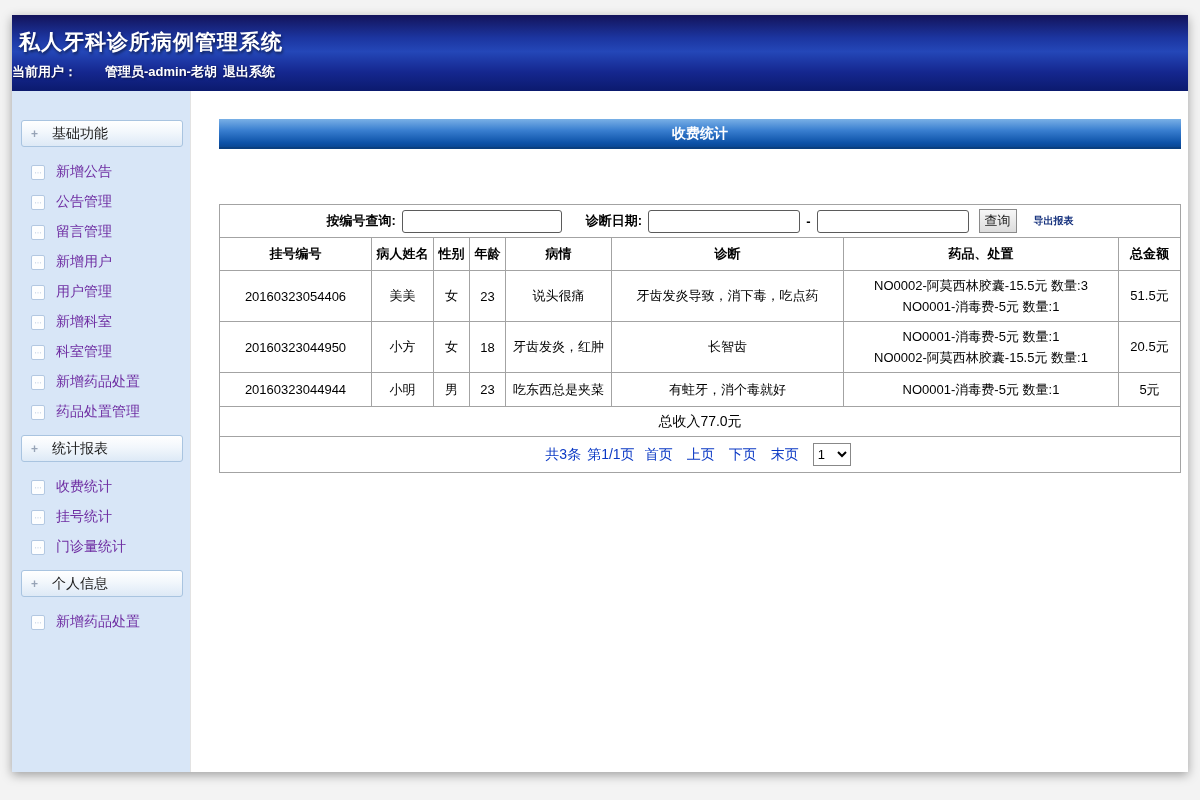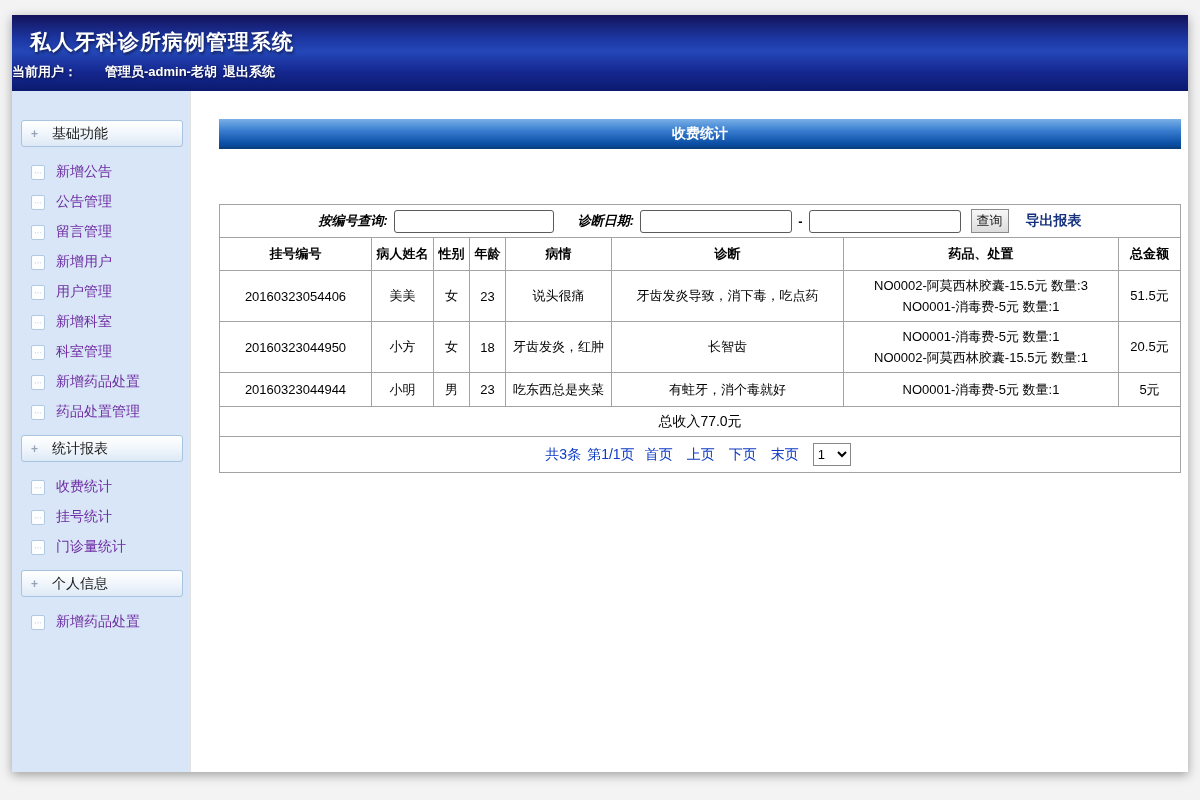--- a/index.html
+++ b/index.html
@@ -19,21 +19,21 @@
   
   .header {
     height: 76px;
     background: linear-gradient(180deg, #13135a 0%, #1c35a0 30%, #2447b8 48%, #15278f 75%, #0b1a6e 100%);
     position: relative;
     color: #fff;
   }
   .app-title {
     font-size: 21px;
     font-weight: bold;
-    padding: 13px 0 0 18px;
+    padding: 13px 0 0 7px;
     letter-spacing: 1px;
     text-shadow: 1px 2px 3px rgba(0,0,0,0.55);
     white-space: nowrap;
   }
   .user-bar {
     position: absolute;
     left: 0; right: 0; top: 48px;
     font-size: 13px;
     font-weight: bold;
     text-shadow: 1px 1px 2px rgba(0,0,0,0.5);
@@ -117,21 +117,21 @@
     padding: 4px 3px;
   }
   table.report th { height: 33px; font-weight: bold; background: #fff; }
   .search-cell { height: 32px; }
   .search-row-content {
     display: flex;
     align-items: center;
     justify-content: center;
     gap: 6px;
   }
-  .search-row-content .lbl { font-weight: bold; font-size: 13px; white-space: nowrap; font-style: italic; }
+  .search-row-content .lbl { font-weight: bold; font-size: 13px; white-space: nowrap; }
   .search-row-content .lbl.date { margin-left: 18px; }
   .search-row-content input[type="text"] {
     width: 160px; height: 23px;
     border: 1px solid #5b5b5b;
     border-radius: 3px;
     padding: 0 4px;
     font-size: 13px;
     font-family: inherit;
   }
   .search-row-content input.date-input { width: 152px; }
@@ -142,21 +142,21 @@
     font-size: 13px;
     font-family: inherit;
     color: #222;
     background: linear-gradient(180deg, #f7f7f7, #dcdcdc);
     border: 1px solid #8a8a8a;
     border-radius: 0;
     cursor: pointer;
     margin-left: 4px;
   }
   .export-link {
-    font-size: 14px;
+    font-size: 10px;
     font-weight: bold;
     color: #16327e;
     text-decoration: none;
     margin-left: 11px;
     cursor: pointer;
     white-space: nowrap;
   }
   td.cell-drugs { text-align: left; padding-left: 6px; line-height: 21px; }
   td.cell-amount { text-align: right; padding-right: 5px; }
   tr.data-row td { height: 34px; }

